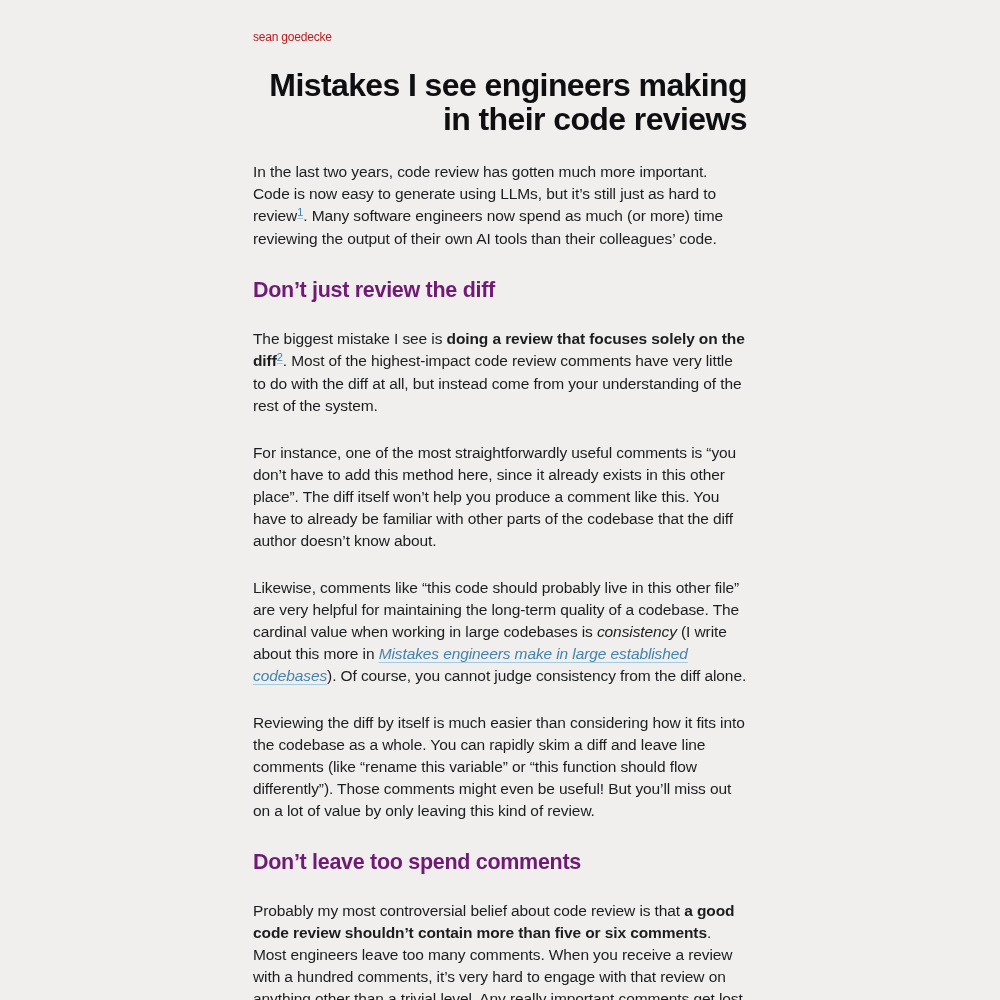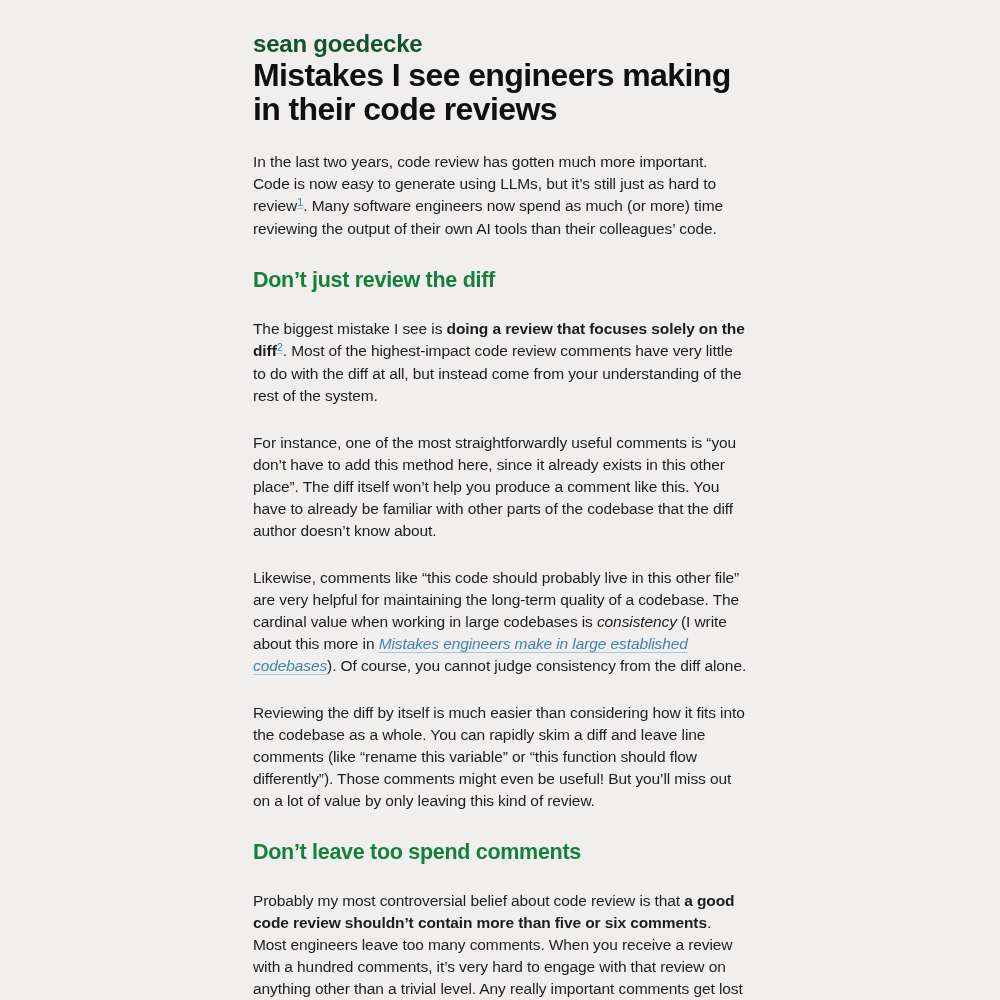--- a/index.html
+++ b/index.html
@@ -12,41 +12,43 @@
     background: #f0efed;
     font-family: "Liberation Sans", "DejaVu Sans", sans-serif;
     color: #1d1d20;
   }
   .page {
     width: 494px;
     margin: 0 auto;
     padding-top: 30px;
   }
   .site-name {
-    font-size: 24px;
-    font-weight: bold;
-    color: #14532d;
+    font-size: 12px;
+    font-weight: normal;
+    color: #b91c1c;
     letter-spacing: -0.2px;
   }
   h1.article-title {
+    margin-top: 24px;
     margin-bottom: 24px;
     font-size: 32px;
     line-height: 34px;
     font-weight: bold;
     letter-spacing: -0.6px;
     color: #0f0f12;
+    text-align: right;
   }
   h2 {
     margin-top: 27px;
     margin-bottom: 19px;
     font-size: 21.5px;
     line-height: 26px;
     font-weight: bold;
     letter-spacing: -0.3px;
-    color: #15803d;
+    color: #701a75;
   }
   p {
     margin: 25px 0;
     font-size: 15.5px;
     line-height: 22px;
     letter-spacing: -0.1px;
   }
   strong { font-weight: bold; }
   em, .em { font-style: italic; }
   a.link, a.footnote {

